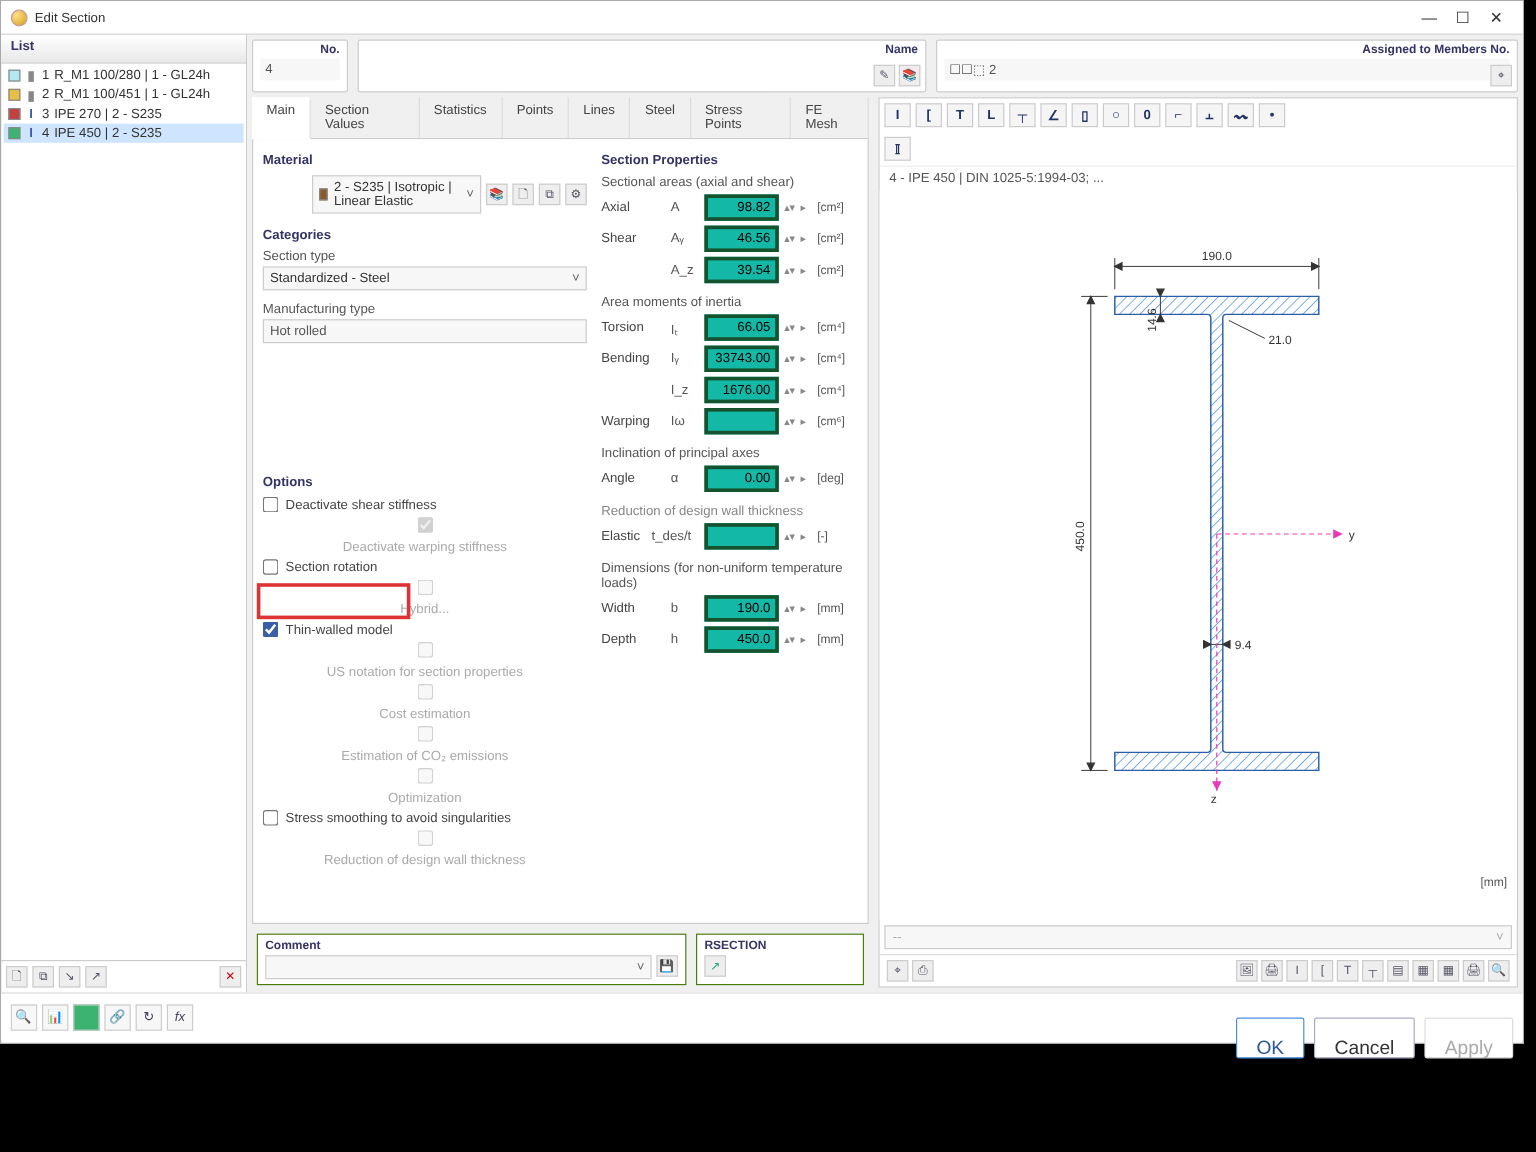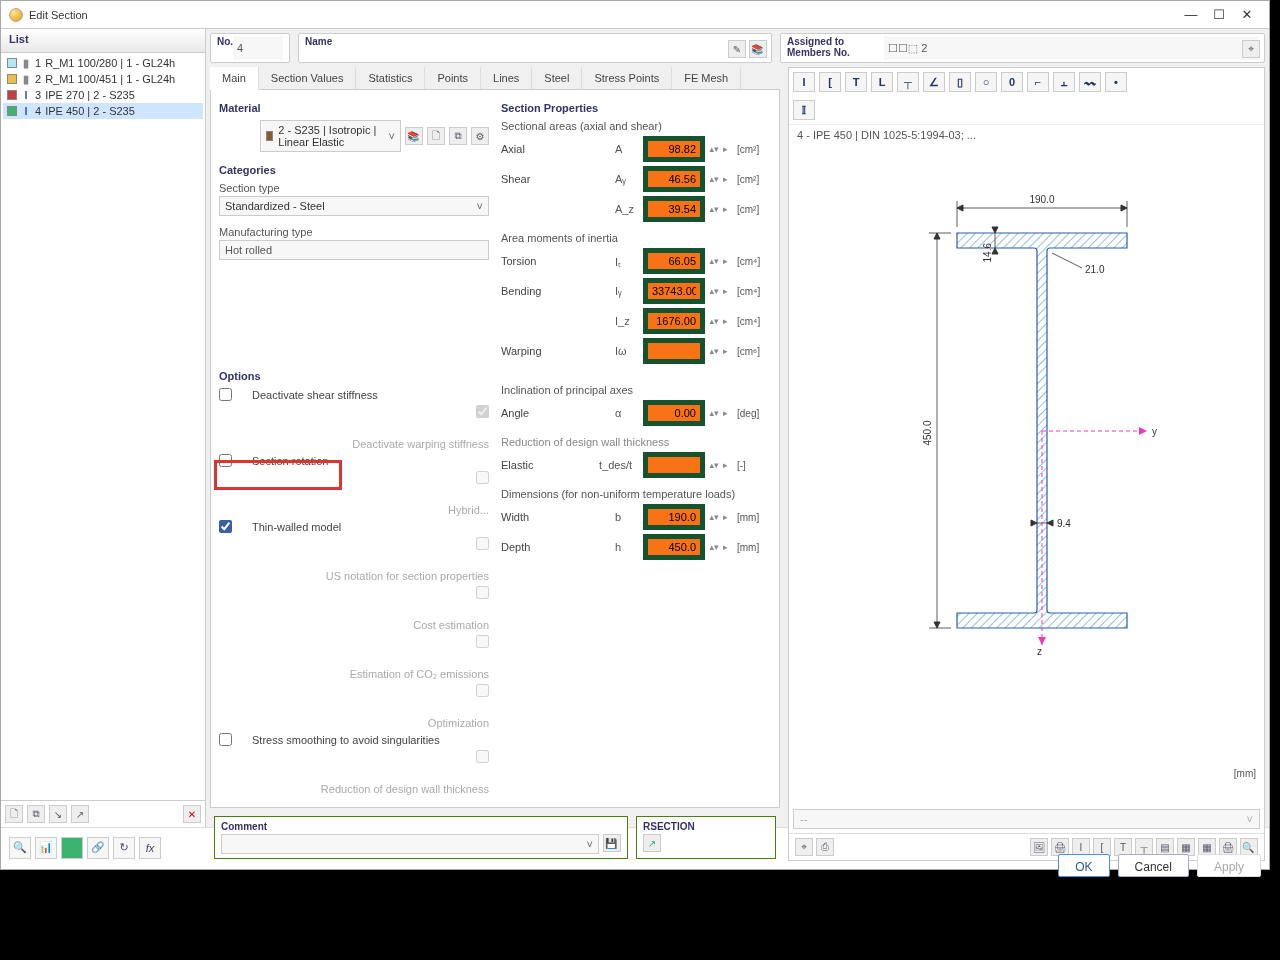--- a/index.html
+++ b/index.html
@@ -7,65 +7,65 @@
     .app { width: 1270px; height: 870px; background: #fff; position: absolute; left: 0; top: 0; border: 1px solid #aaa; }
     .titlebar { height: 28px; display: flex; align-items: center; padding: 0 8px; border-bottom: 1px solid #ccc; background: #fff; }
     .titlebar .icon { width: 14px; height: 14px; background: radial-gradient(circle at 30% 30%, #ffe28a, #d4a017); border-radius: 50%; margin-right: 6px; border:1px solid #c99; }
     .titlebar .spacer { flex: 1; }
     .winbtn { width: 28px; height: 20px; display: flex; align-items: center; justify-content: center; color: #333; font-size: 13px; }
     .main-area { display: flex; height: calc(100% - 70px); }
     .footer { height: 40px; border-top: 1px solid #ddd; display: flex; align-items: center; padding: 5px 8px; background: #fff; }
     .footer-left { display:flex; gap:4px; align-items:center; }
     .fbtn { width: 22px; height: 22px; background: #f7f7f7; border: 1px solid #ccc; display:flex; align-items:center; justify-content:center; font-size:11px; color:#446; }
     .fbtn.green { background: #3cb371; }
-    .btn { height: 23px; padding: 5px 16px; border: 1px solid #aac; background: #fff; color: #333; border-radius: 2px; font-size: 12px; margin-left: 8px; margin-top: 35px; }
+    .btn { height: 23px; padding: 16px 16px; border: 1px solid #aac; background: #fff; color: #333; border-radius: 2px; font-size: 16px; margin-left: 8px; margin-top: 35px; }
     .btn.primary { border-color: #4a90e2; color: #2a5a9a; }
     .btn.disabled { color: #aaa; border-color: #ddd; }
     .sidebar { width: 205px; border-right: 1px solid #ccc; display:flex; flex-direction:column; }
     .side-header { height: 24px; background: linear-gradient(#fff,#e8e8e8); border-bottom: 1px solid #ccc; padding: 4px 8px; font-weight: bold; color:#336; font-size: 11px; }
     .list-body { flex: 1; padding: 2px; overflow:auto;}
     .list-item { display:flex; align-items:center; gap:4px; padding: 2px 4px; font-size: 11px; cursor: default; }
     .list-item.selected { background: #cfe5ff; }
     .swatch { width: 10px; height: 10px; border: 1px solid #888; }
     .shape-icon { width: 10px; height: 10px; display:inline-flex; align-items:center; justify-content:center; color:#999; font-weight:bold; }
     .side-toolbar { border-top:1px solid #ccc; padding:4px; display:flex; gap:4px; }
     .side-toolbar .right { margin-left:auto;}
     .content { flex: 1; display:flex; flex-direction:column; background:#f0f0f0; }
     .top-fields { height: 52px; display:flex; gap:8px; padding: 4px; }
-    .field-group { background:#fff; border:1px solid #ccc; border-radius:2px; padding: 2px 6px; display:flex; flex-direction:row; }
+    .field-group { background:#fff; border:1px solid #ccc; border-radius:2px; padding: 2px 6px; display:flex; flex-direction:column;align-items:flex-end; }
     .field-group.no { width: 80px; }
     .field-group.name { flex: 1; position:relative; }
     .field-group.assigned { width: 485px; position:relative;}
     .field-label { font-size: 10px; color:#336; font-weight:bold; margin-bottom: 2px; }
     .field-input { border: none; background:#f7f7f7; padding: 3px 4px; color:#555; font-size:11px; width: 100%; }
     .field-icons { position:absolute; right:4px; bottom:4px; display:flex; gap:3px;}
     .tiny-icon { width:18px; height:18px; background:#eee; border:1px solid #ccc; font-size:10px; display:flex; align-items:center; justify-content:center; color:#556; }
     .body-row { flex:1; display:flex; gap:8px; padding: 0 4px 4px; }
-    .left-col { width: 570px; display:flex; flex-direction:column; }
+    .left-col { width: 514px; display:flex; flex-direction:column; }
     .right-col { flex:1; background:#fff; border:1px solid #ccc; display:flex; flex-direction:column;}
     .tabs { display:flex; background:#f0f0f0; border-bottom:1px solid #ccc; }
     .tab { padding: 5px 12px; font-size:11px; color:#444; border-right: 1px solid #ddd; cursor:default;}
     .tab.active { background:#fff; border-bottom:1px solid #fff; margin-bottom:-1px; }
     .panel { background:#fff; border:1px solid #ccc; border-top:none; flex:1; padding: 8px; display:flex; gap: 12px;}
     .col-a { width: 270px; }
     .col-b { flex:1; }
     .section-title { color:#336; font-weight:bold; font-size:11px; margin: 4px 0 6px; }
     .subtle { color:#888;}
     .row { display:flex; align-items:center; margin-bottom: 4px; gap:4px; }
     .row .lbl { flex:1; font-size:11px; color:#444;}
     .row .sym { width: 24px; color:#555; font-size:11px; text-align:left;}
-    .row .val { width: 62px; background:#f97316; border:5px solid #14532d; text-align:right; padding:2px 4px; font-size:11px;}
+    .row .val { width: 62px; background:#14b8a6; border:3px solid #14532d; text-align:right; padding:2px 4px; font-size:11px;}
     .row .spin { width: 10px; color:#888; text-align:center; font-size:9px; line-height:8px;}
     .row .arrow { width:10px; color:#888; font-size:9px;}
     .row .unit { width: 34px; font-size:10px; color:#555;}
     .dropdown { background:#f7f7f7; border:1px solid #ccc; padding:3px 5px; font-size:11px; color:#333; display:flex; align-items:center;}
     .dropdown .arrow { margin-left:auto; color:#666;}
     .material-row { display:flex; gap:4px; align-items:center;margin-left:41px;}
     .material-dd { flex:1; }
-    .chk { display:flex; align-items:flex-end; gap:20px; font-size:11px; color:#444; margin-bottom:4px;}
+    .chk { display:flex; align-items:center; gap:6px; font-size:11px; color:#444; margin-bottom:4px;}
     .chk.disabled { color:#aaa;flex-direction:column;}
     .chk input[type=checkbox] { width:13px; height:13px;}
     .highlight-box { border: 3px solid #d33; position:absolute; left: 200px; width: 128px; height: 30px; pointer-events:none;}
     .comment-area { background:#fff; border:1px solid #4d7c0f; padding:4px 6px; }
     .comment-row { display:flex; gap:8px; padding: 2px 4px;}
     .comment-row > div { flex:1;}
     .preview-toolbar { padding:4px; display:flex; gap:4px; flex-wrap:wrap; border-bottom:1px solid #eee;}
     .pv-btn { width:22px; height:20px; background:#f5f5f5; border:1px solid #ccc; font-size:11px; color:#236; display:flex; align-items:center; justify-content:center; font-weight:bold;}
     .preview-label { padding: 4px 8px; font-size:11px; color:#555;}
     .preview-canvas { flex:1; position:relative; background:#fff;}
@@ -295,21 +295,21 @@
                 </div>
               <div class="row subtle">
                   <span class="lbl">Warping</span>
                   <span class="sym">Iω</span>
                   <input class="val" disabled="" style="">
                   <span class="spin">▴▾</span>
                   <span class="arrow">▸</span>
                   <span class="unit">[cm⁶]</span>
                 </div>
 
-              <div style="color:#555; margin:20px 0 4px;">Inclination of principal axes</div>
+              <div style="color:#555; margin:10px 0 4px;">Inclination of principal axes</div>
               <div class="row">
                   <span class="lbl">Angle</span>
                   <span class="sym">α</span>
                   <input class="val" value="0.00" style="">
                   <span class="spin">▴▾</span>
                   <span class="arrow">▸</span>
                   <span class="unit">[deg]</span>
                 </div>
 
               <div class="subtle" style="margin:10px 0 4px;">Reduction of design wall thickness</div>

